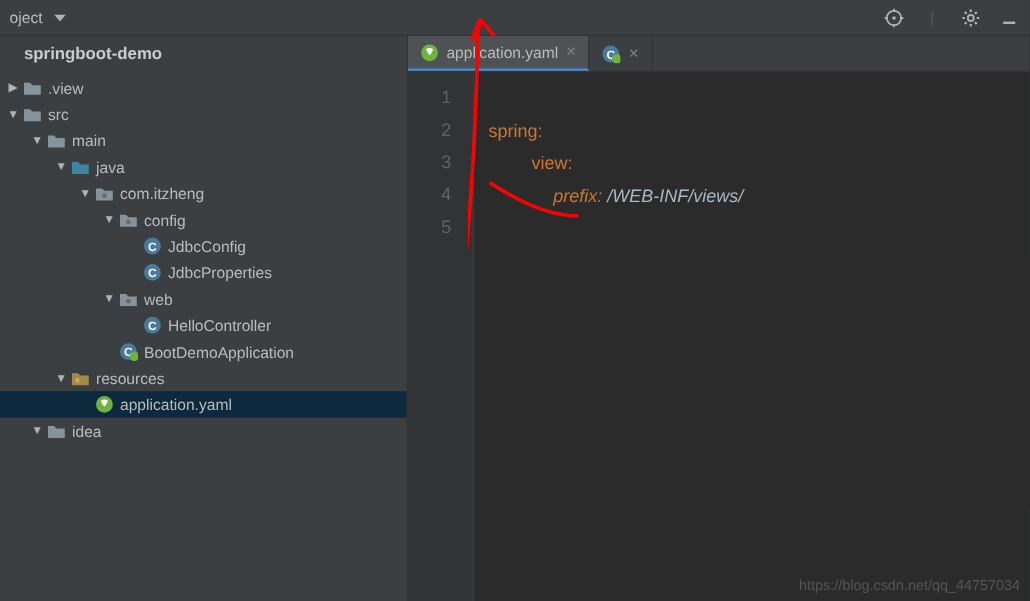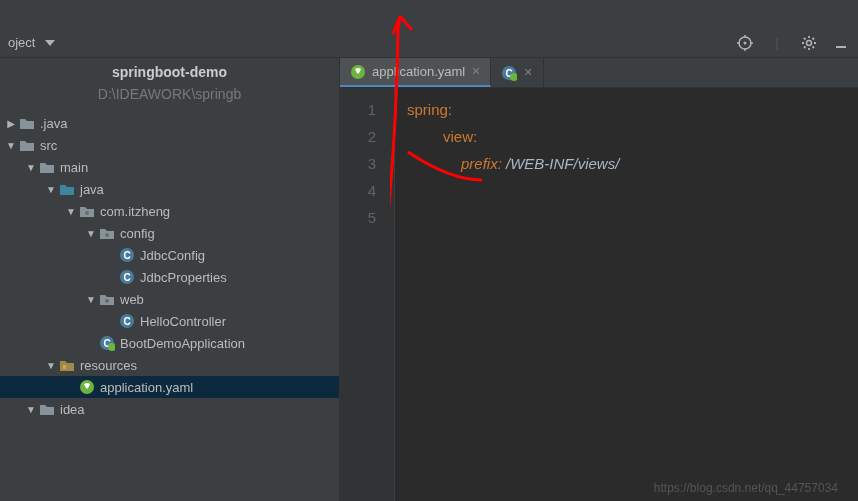--- a/index.html
+++ b/index.html
@@ -1,43 +1,43 @@
 <!DOCTYPE html>
 <html><head>
 <meta charset="utf-8">
 <style>
 * { margin: 0; padding: 0; box-sizing: border-box; font-family: Arial, sans-serif; }
 body { background: #3c3f41; color: #bbbbbb; font-size: 13px; width: 858px; height: 501px; overflow: hidden; position: relative; }
-.toolbar { height: 30px; background: #3c3f41; display: flex; align-items: center; padding: 0 8px; border-bottom: 1px solid #323232; margin-top: 28px; }
+.toolbar { height: 30px; background: #3c3f41; display: flex; align-items: center; padding: 0 8px; border-bottom: 1px solid #323232; }
 .toolbar-left { display: flex; align-items: center; gap: 6px; }
 .toolbar-right { margin-left: auto; display: flex; align-items: center; gap: 14px; }
 .toolbar-icon { width: 18px; height: 18px; display: flex; align-items: center; justify-content: center; color: #afb1b3; }
 .main-area { display: flex; height: calc(100% - 30px); }
 .sidebar { width: 340px; background: #3c3f41; border-right: 1px solid #323232; overflow: hidden; }
-.breadcrumb { padding: 6px 8px; display: flex; align-items: center; gap: 6px; font-size: 14px; flex-direction: column; }
+.breadcrumb { padding: 6px 20px; display: flex; align-items: center; gap: 6px; font-size: 14px; }
 .breadcrumb .proj { color: #cccccc; font-weight: bold; }
 .breadcrumb .path { color: #787878; }
 .tree { padding: 4px 0; }
 .tree-row { display: flex; align-items: center; height: 22px; padding-right: 8px; cursor: default; white-space: nowrap; }
 .tree-row.selected { background: #0d293e; }
 .arrow { width: 14px; display: inline-flex; justify-content: center; color: #afb1b3; font-size: 10px; }
 .folder-icon, .pkg-icon, .class-icon, .spring-icon, .res-icon { width: 18px; height: 16px; display: inline-flex; align-items: center; justify-content: center; margin-right: 4px; }
 .tree-label { color: #bbbbbb; }
 .editor-area { flex: 1; display: flex; flex-direction: column; background: #2b2b2b; }
 .tabs { display: flex; background: #3c3f41; height: 30px; border-bottom: 1px solid #323232; }
 .tab { display: flex; align-items: center; padding: 0 10px; gap: 6px; color: #bbbbbb; cursor: default; border-right: 1px solid #323232; }
 .tab.active { background: #4e5254; border-bottom: 2px solid #4a88c7; }
 .tab-close { color: #808080; font-size: 11px; }
 .editor-body { flex: 1; display: flex; background: #2b2b2b; font-family: Consolas, monospace; font-size: 15px; position: relative; }
 .gutter { width: 55px; background: #313335; color: #606366; text-align: right; padding: 8px 18px 8px 8px; line-height: 27px; border-right: 1px solid #3c3f41; }
-.code { padding: 8px 12px; line-height: 27px; }
+.code { padding: 8px 12px; line-height: 27px; margin-top: 28px; }
 .k-key { color: #cc7832; }
 .k-val { color: #a9b7c6; }
 .cursor { border-right: 1px solid #bbbbbb; }
-.watermark { position: absolute; bottom: 6px; right: 20px; color: #555; font-size: 12px; font-family: Arial; }
+.watermark { position: absolute; bottom: 6px; right: 8px; color: #555; font-size: 12px; font-family: Arial; }
 .annotation { position: absolute; top: 12px; left: 390px; pointer-events: none; z-index: 10; }
 svg { display: block; }
 </style>
 </head>
 <body>
 
 <div class="toolbar">
   <div class="toolbar-left">
     <span>oject</span>
     <span class="toolbar-icon">
@@ -69,31 +69,30 @@
           <rect x="2" y="10" width="10" height="2" fill="#afb1b3"></rect>
         </svg>
       </span>
   </div>
 </div>
 
 <div class="main-area">
   <div class="sidebar">
     <div class="breadcrumb">
       <span class="proj">springboot-demo</span>
-      <span class="path">D:\IDEAWORK\springb</span>
     </div>
     <div class="tree">
       <div class="tree-row" style="padding-left:4px;">
           <span class="arrow">▶</span>
           <span class="folder-icon">
             <svg width="16" height="14">
               <path d="M1 3 L6 3 L8 5 L15 5 L15 13 L1 13 Z" fill="#87939a"></path>
             </svg>
           </span>
-          <span class="tree-label">.java</span>
+          <span class="tree-label">.view</span>
         </div>
       <div class="tree-row" style="padding-left:4px;">
           <span class="arrow">▼</span>
           <span class="folder-icon">
             <svg width="16" height="14">
               <path d="M1 3 L6 3 L8 5 L15 5 L15 13 L1 13 Z" fill="#87939a"></path>
             </svg>
           </span>
           <span class="tree-label">src</span>
         </div>

